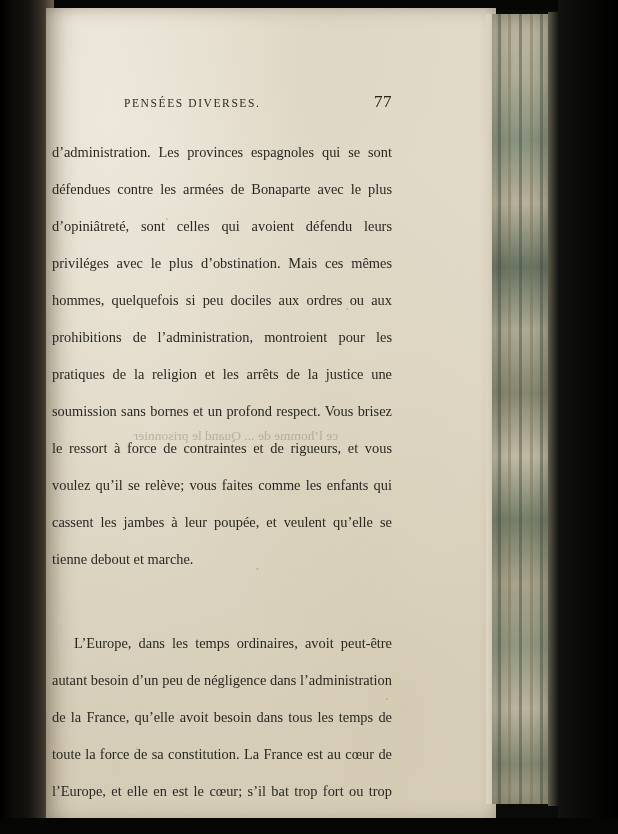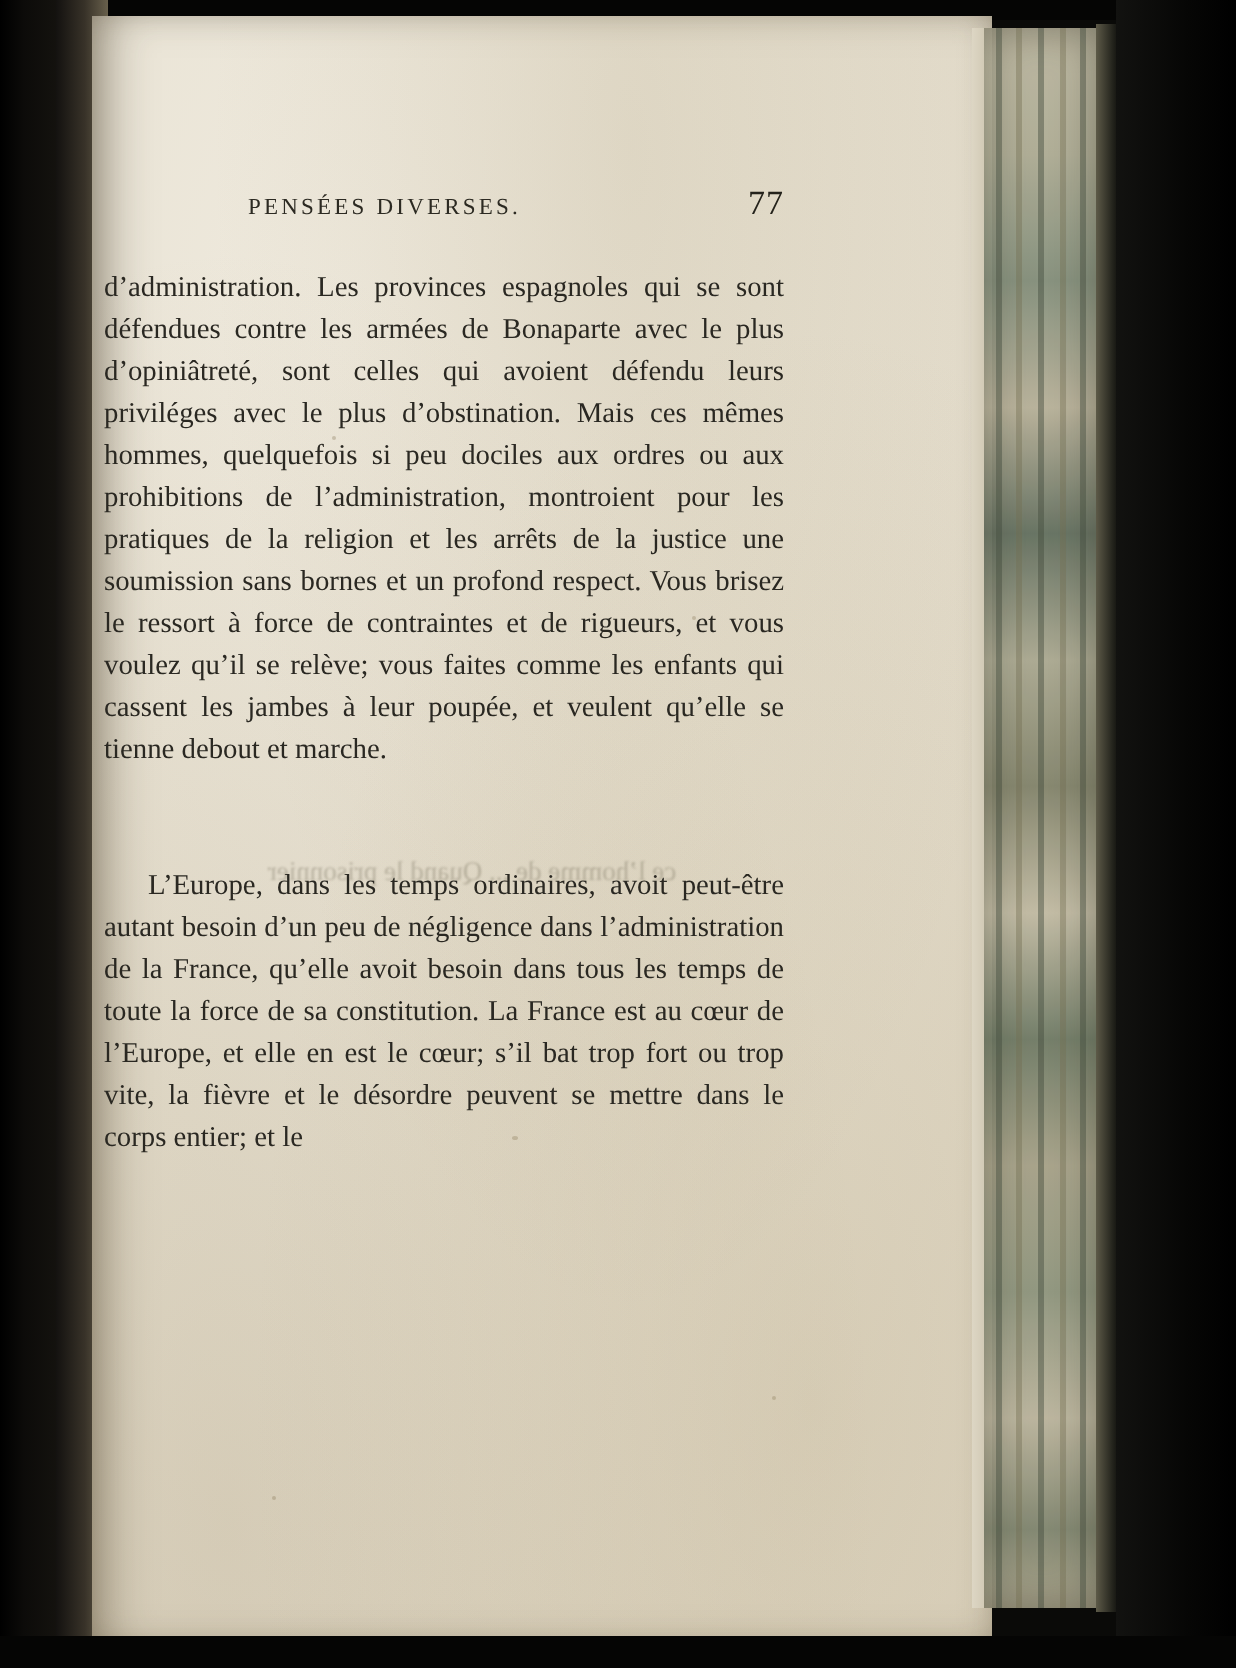--- a/index.html
+++ b/index.html
@@ -142,21 +142,21 @@
     font-size: 17px;
     color: #24221b;
     letter-spacing: 0.5px;
     margin-left: 48px;
   }
 
   p.body {
     margin: 0;
     font-family: "Liberation Serif", serif;
     font-size: 14.4px;
-    line-height: 21px;
+    line-height: 37px;
     color: #2a2822;
     text-align: justify;
     text-justify: inter-word;
     hyphens: none;
   }
 
   .para-gap { height: 47px; }
 
   
   .showthrough {

